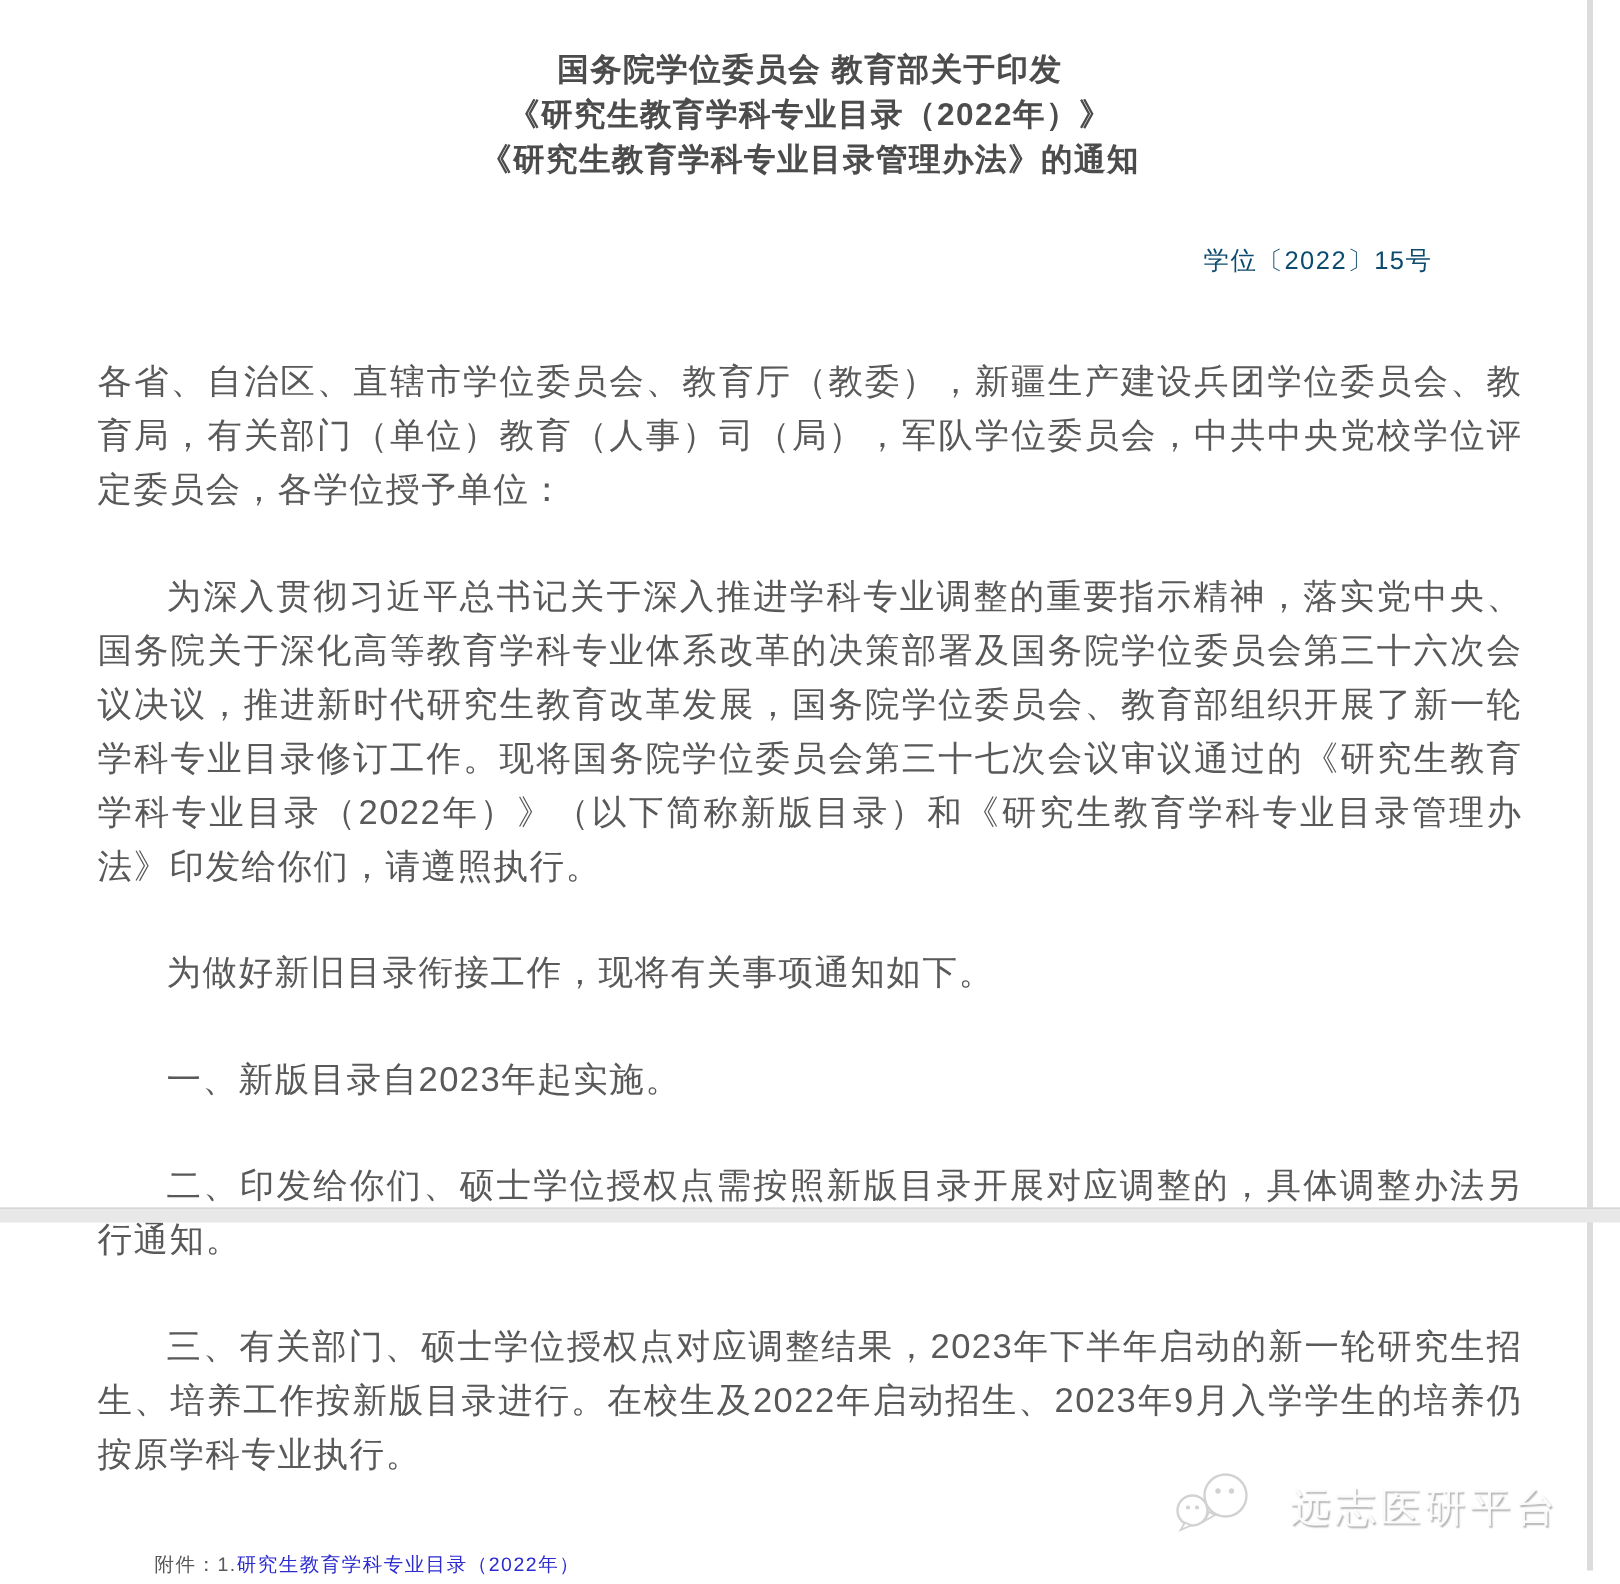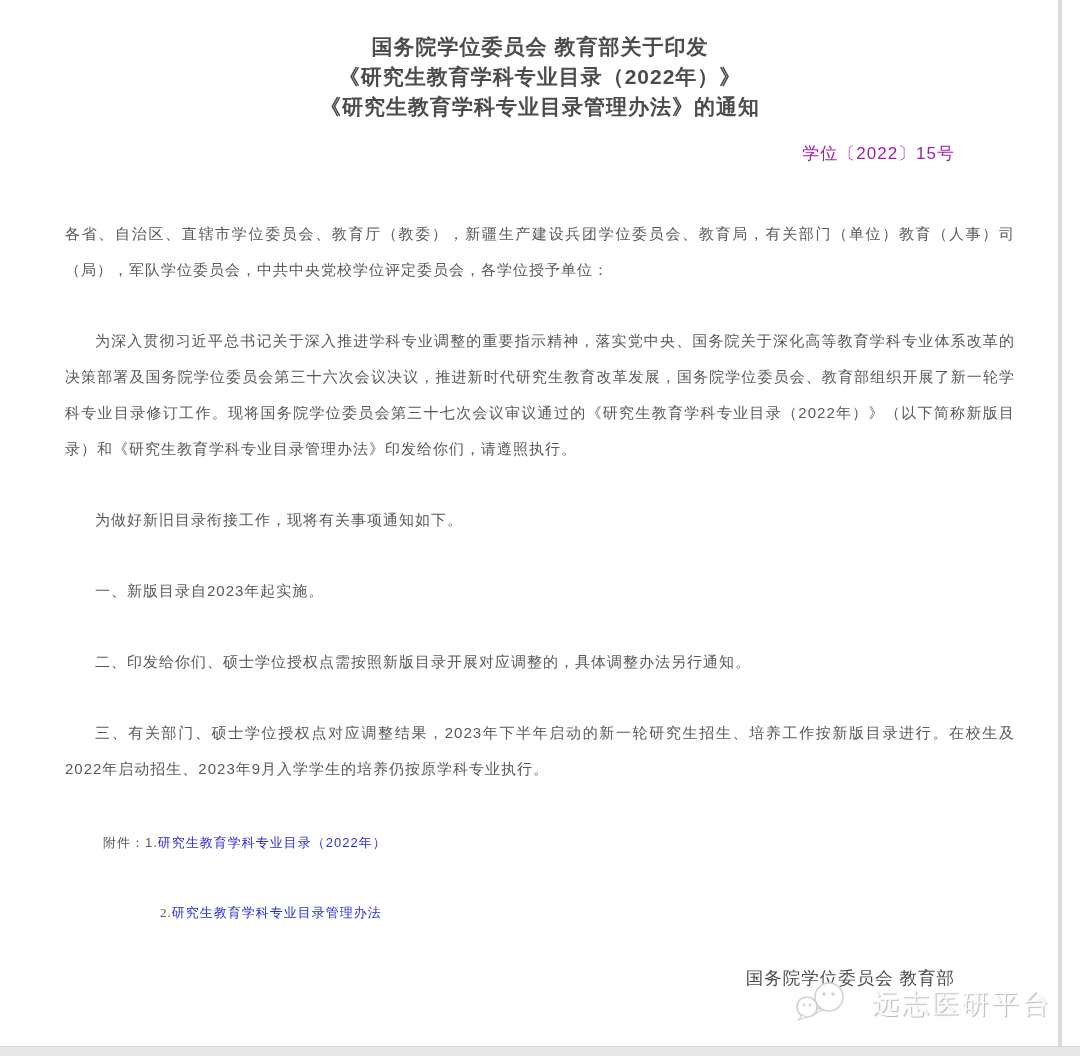--- a/index.html
+++ b/index.html
@@ -10,48 +10,48 @@
   body {
     width: 1080px;
     height: 1056px;
     position: relative;
     overflow: hidden;
     font-family: "Liberation Sans", sans-serif;
   }
   .page {
     position: relative;
     width: 1080px;
-    height: 1056px;
+    height: 815px;
     background: #ffffff;
   }
   .doc {
     padding: 32px 65px 0 65px;
     color: #595959;
   }
   .title {
     margin: 0;
     text-align: center;
     font-size: 21px;
     font-weight: 700;
     line-height: 30px;
     color: #4c4c4c;
     letter-spacing: 1px;
   }
   .doc-number {
-    margin-top: 20px;
+    margin-top: 40px;
     text-align: right;
     padding-right: 60px;
     font-size: 17px;
     line-height: 24px;
-    color: #a21caf;
+    color: #0c4a6e;
     letter-spacing: 1px;
   }
   .para {
     margin: 35px 0 0 0;
-    font-size: 15px;
+    font-size: 23px;
     line-height: 36px;
     letter-spacing: 1px;
     text-align: justify;
     color: #595959;
   }
   .salutation {
     margin-top: 50px;
   }
   .indent {
     text-indent: 2em;
@@ -79,21 +79,21 @@
     text-align: right;
     padding-right: 60px;
     font-size: 17.5px;
     line-height: 26px;
     letter-spacing: 1px;
     color: #4a4a4a;
   }
   .watermark {
     position: absolute;
     top: 980px;
-    right: 28px;
+    right: 40px;
     display: flex;
     align-items: center;
     gap: 22px;
     pointer-events: none;
     justify-content: flex-end;
   }
   .wm-text {
     font-size: 27px;
     letter-spacing: 3px;
     color: #fbfbfb;

